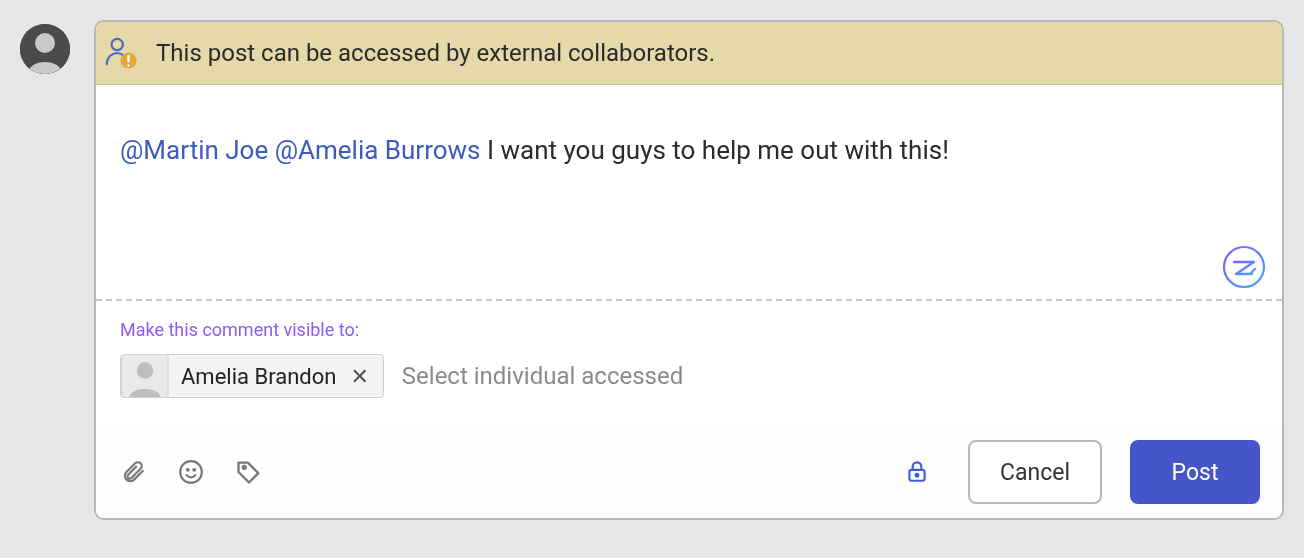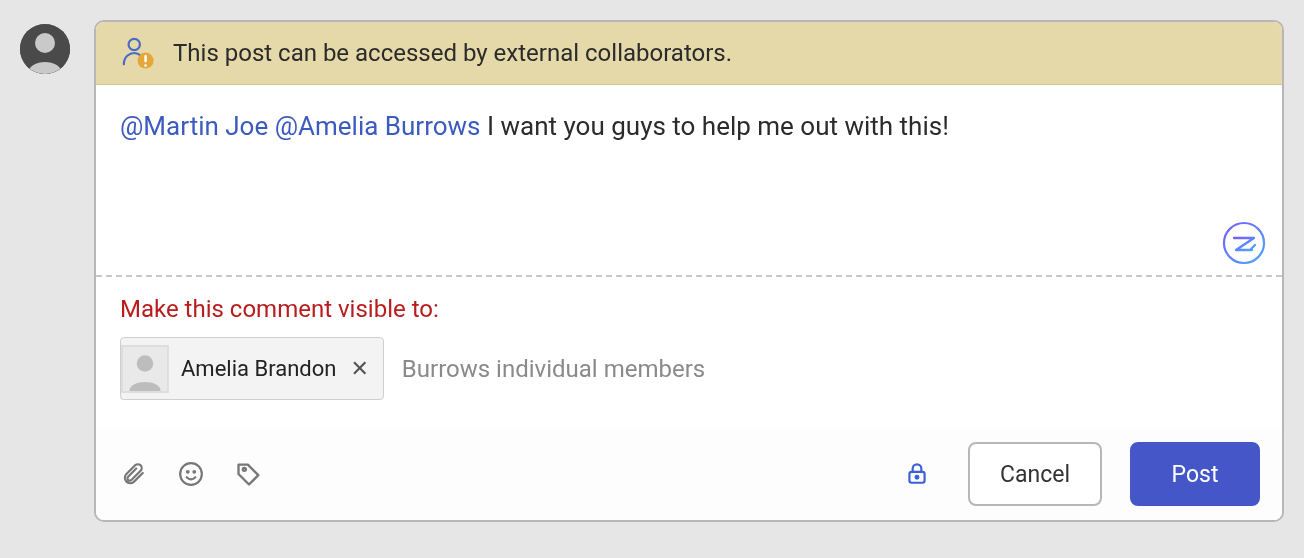--- a/index.html
+++ b/index.html
@@ -32,33 +32,34 @@
     border-radius: 10px;
     background: #fff;
     display: flex;
     flex-direction: column;
     overflow: hidden;
   }
   .warning-bar {
     display: flex;
     align-items: center;
     gap: 18px;
-    padding: 14px 25px;
+    padding: 14px 8px;
     background: #e5d9a9;
     border-bottom: 1px solid #d2c68e;
   }
   .warning-text {
     font-size: 24px;
     color: #2b2b2b;
   }
   .warn-icon { width:34px; height:34px; flex-shrink:0; }
   .content-area {
     padding: 24px 24px 12px 24px;
     min-height: 190px;
     position: relative;
+    margin-top: 24px;
   }
   .content-text {
     font-size: 26px;
     line-height: 1.35;
     color: #2b2b2b;
   }
   .mention { color: #3c5bbf; }
   .zia-badge {
     position: absolute;
     right: 16px;
@@ -75,36 +76,36 @@
     padding: 18px 24px 28px 24px;
     background: #fbfbfb;
     position: relative;
   }
   .visibility-panel .white-inner{
     background:#fff;
     margin:-18px -160px -28px -24px;
     padding:18px 160px 28px 24px;
   }
   .vis-label {
-    font-size: 24px;
-    color: #b91c1c;
+    font-size: 18px;
+    color: #8b5cf6;
     margin-bottom: 14px;
   }
   .chip-row {
     display: flex;
     align-items: center;
     gap: 18px;
   }
   .chip {
     display: inline-flex;
     align-items: center;
     border: 1px solid #cfcfcf;
     border-radius: 4px;
     background: #f3f3f3;
-    height: 63px;
+    height: 44px;
     overflow: hidden;
   }
   .chip-avatar {
     width: 48px;
     height: 48px;
     background: #ddd;
     display:flex; align-items:center; justify-content:center;
     border-right:1px solid #e0e0e0;
   }
   .chip-name {
@@ -222,21 +223,21 @@
             <span class="chip-avatar">
               <svg viewBox="0 0 48 48" width="44" height="44">
                 <rect width="48" height="48" fill="#e9e9e9"></rect>
                 <circle cx="24" cy="18" r="9" fill="#bdbdbd"></circle>
                 <path d="M7 48c0-13 34-13 34 0Z" fill="#bdbdbd"></path>
               </svg>
             </span>
             <span class="chip-name">Amelia Brandon</span>
             <span class="chip-x">✕</span>
           </span>
-          <span class="chip-placeholder">Burrows individual members</span>
+          <span class="chip-placeholder">Select individual accessed</span>
         </div>
       </div>
     </div>
 
     <div class="toolbar">
       <span class="tool-icon">
         <svg viewBox="0 0 24 24" width="26" height="26" fill="none" stroke="#777" stroke-width="2" stroke-linecap="round" stroke-linejoin="round">
           <path d="M21 11l-8.5 8.5a5 5 0 0 1-7-7L14 4a3.5 3.5 0 1 1 5 5l-8.5 8.5a2 2 0 1 1-3-3L15 7"></path>
         </svg>
       </span>

